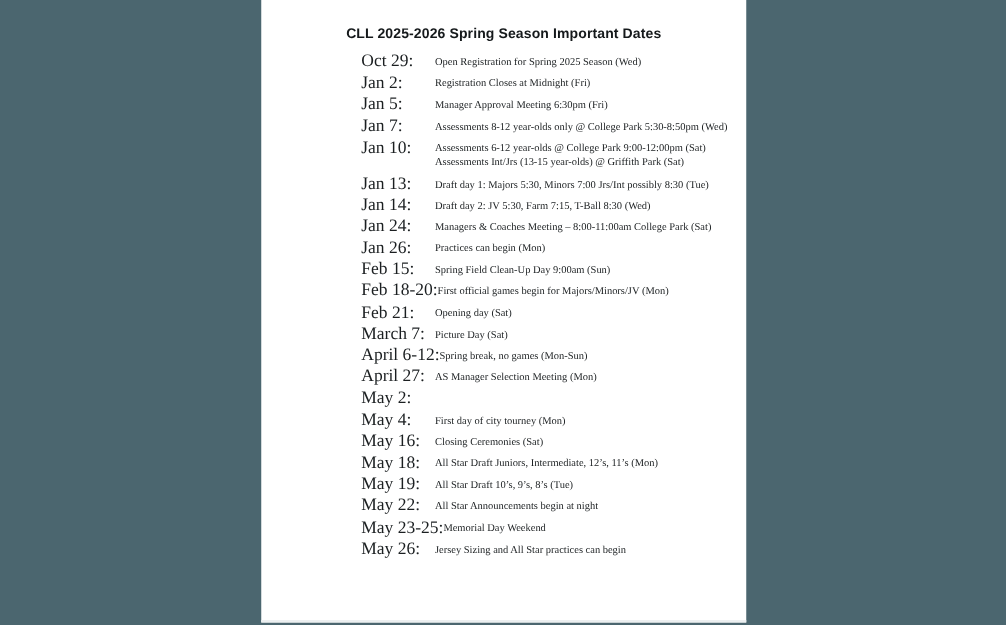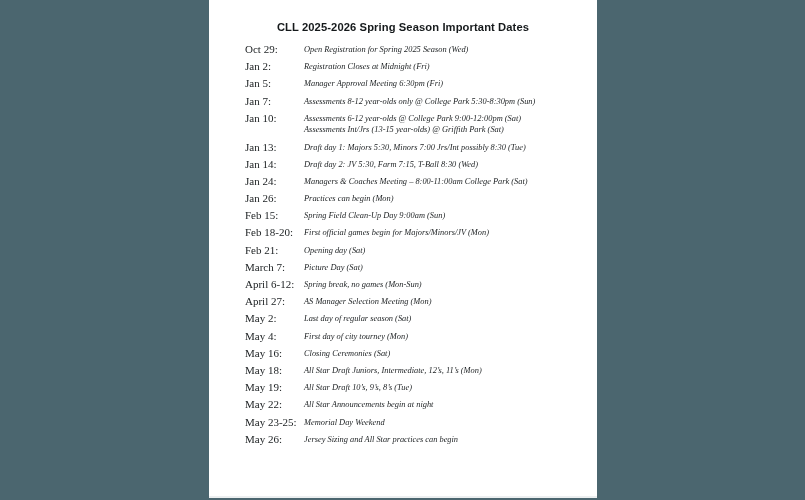--- a/index.html
+++ b/index.html
@@ -49,33 +49,33 @@
     width: 340px;
   }
   .row {
     display: flex;
     align-items: flex-start;
     margin-bottom: 5.6px;
     line-height: 11.6px;
   }
   .row-date {
     flex: 0 0 59px;
-    font-size: 11px;
+    font-size: 14px;
     color: #1b1f21;
     white-space: nowrap;
+    margin-left: 44px;
   }
   .row-desc {
     flex: 1 1 auto;
     font-size: 8.4px;
     color: #1b1f21;
   }
   .desc-line {
     display: block;
     white-space: nowrap;
-    font-style: italic;
   }
   .desc-line + .desc-line {
     margin-top: 0px;
   }
 </style>
 </head>
 <body>
 
 <div id="viewer">
   <div id="page">
@@ -95,21 +95,21 @@
         </div>
         <div class="row">
           <div class="row-date">Jan 5:</div>
           <div class="row-desc">
             <span class="desc-line">Manager Approval Meeting 6:30pm (Fri)</span>
           </div>
         </div>
         <div class="row">
           <div class="row-date">Jan 7:</div>
           <div class="row-desc">
-            <span class="desc-line">Assessments 8-12 year-olds only @ College Park 5:30-8:30pm (Sun)</span>
+            <span class="desc-line">Assessments 8-12 year-olds only @ College Park 5:30-8:50pm (Wed)</span>
           </div>
         </div>
         <div class="row">
           <div class="row-date">Jan 10:</div>
           <div class="row-desc">
             <span class="desc-line">Assessments 6-12 year-olds @ College Park 9:00-12:00pm (Sat)</span>
             <span class="desc-line">Assessments Int/Jrs (13-15 year-olds) @ Griffith Park (Sat)</span>
           </div>
         </div>
         <div class="row">
@@ -167,23 +167,20 @@
           </div>
         </div>
         <div class="row">
           <div class="row-date">April 27:</div>
           <div class="row-desc">
             <span class="desc-line">AS Manager Selection Meeting (Mon)</span>
           </div>
         </div>
         <div class="row">
           <div class="row-date">May 2:</div>
-          <div class="row-desc">
-            <span class="desc-line">Last day of regular season (Sat)</span>
-          </div>
         </div>
         <div class="row">
           <div class="row-date">May 4:</div>
           <div class="row-desc">
             <span class="desc-line">First day of city tourney (Mon)</span>
           </div>
         </div>
         <div class="row">
           <div class="row-date">May 16:</div>
           <div class="row-desc">

